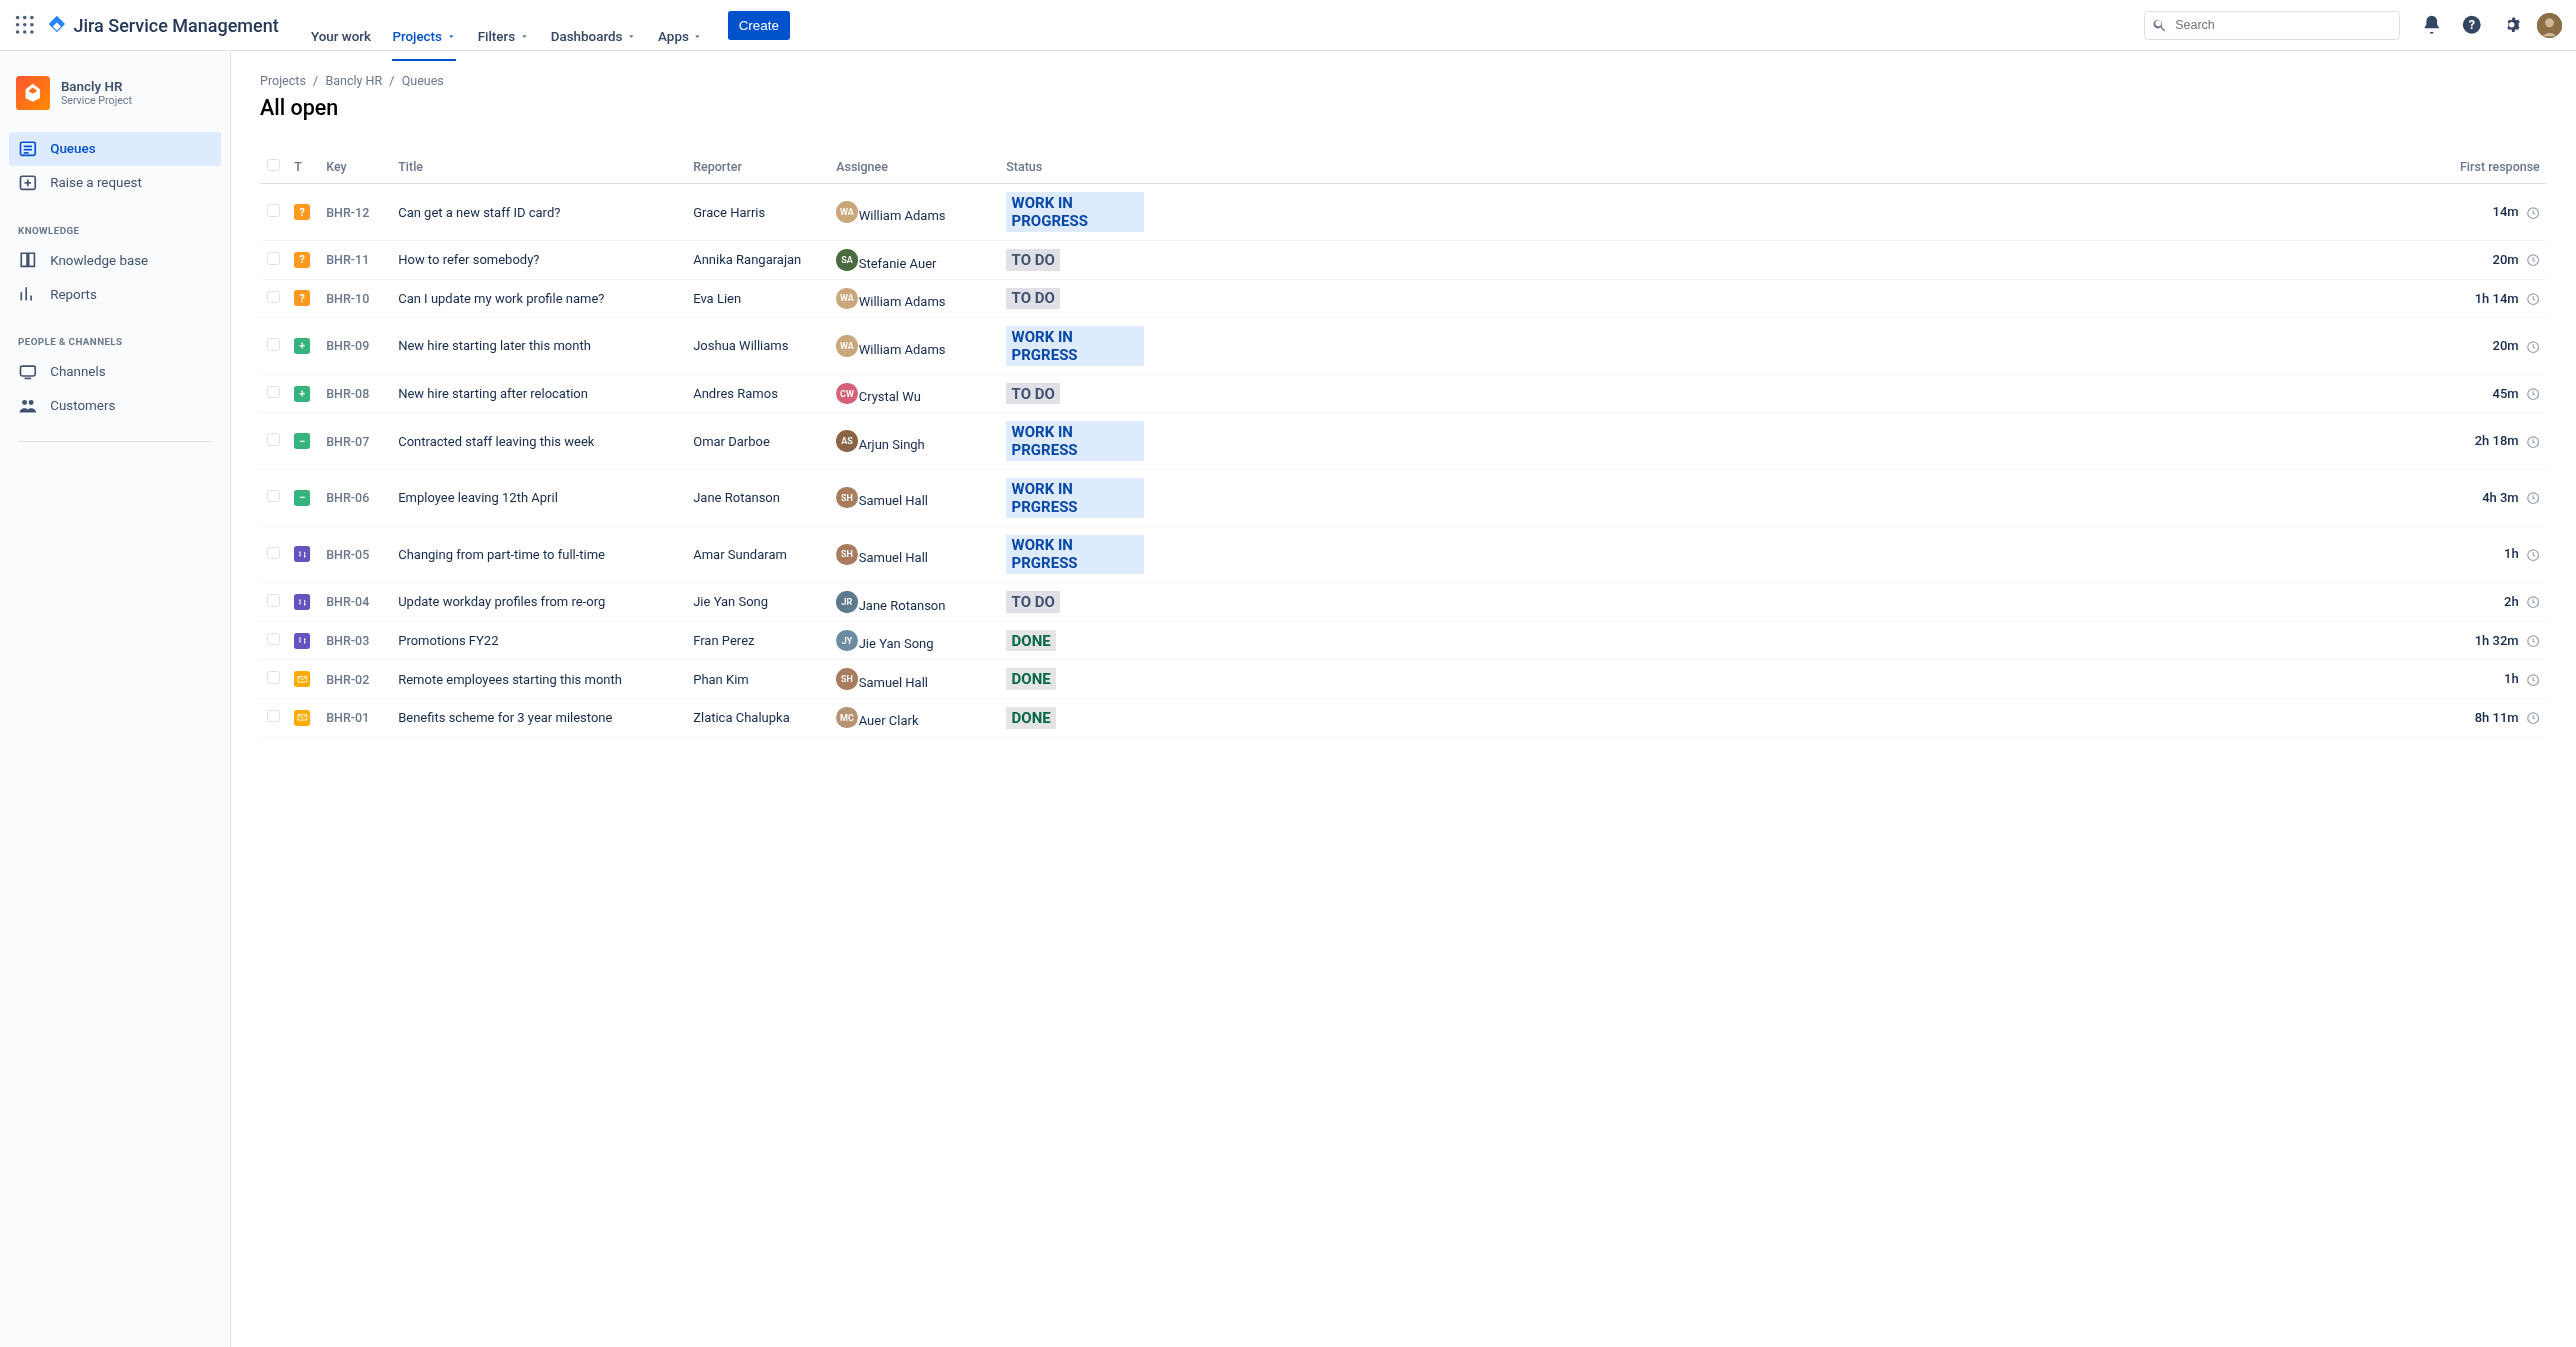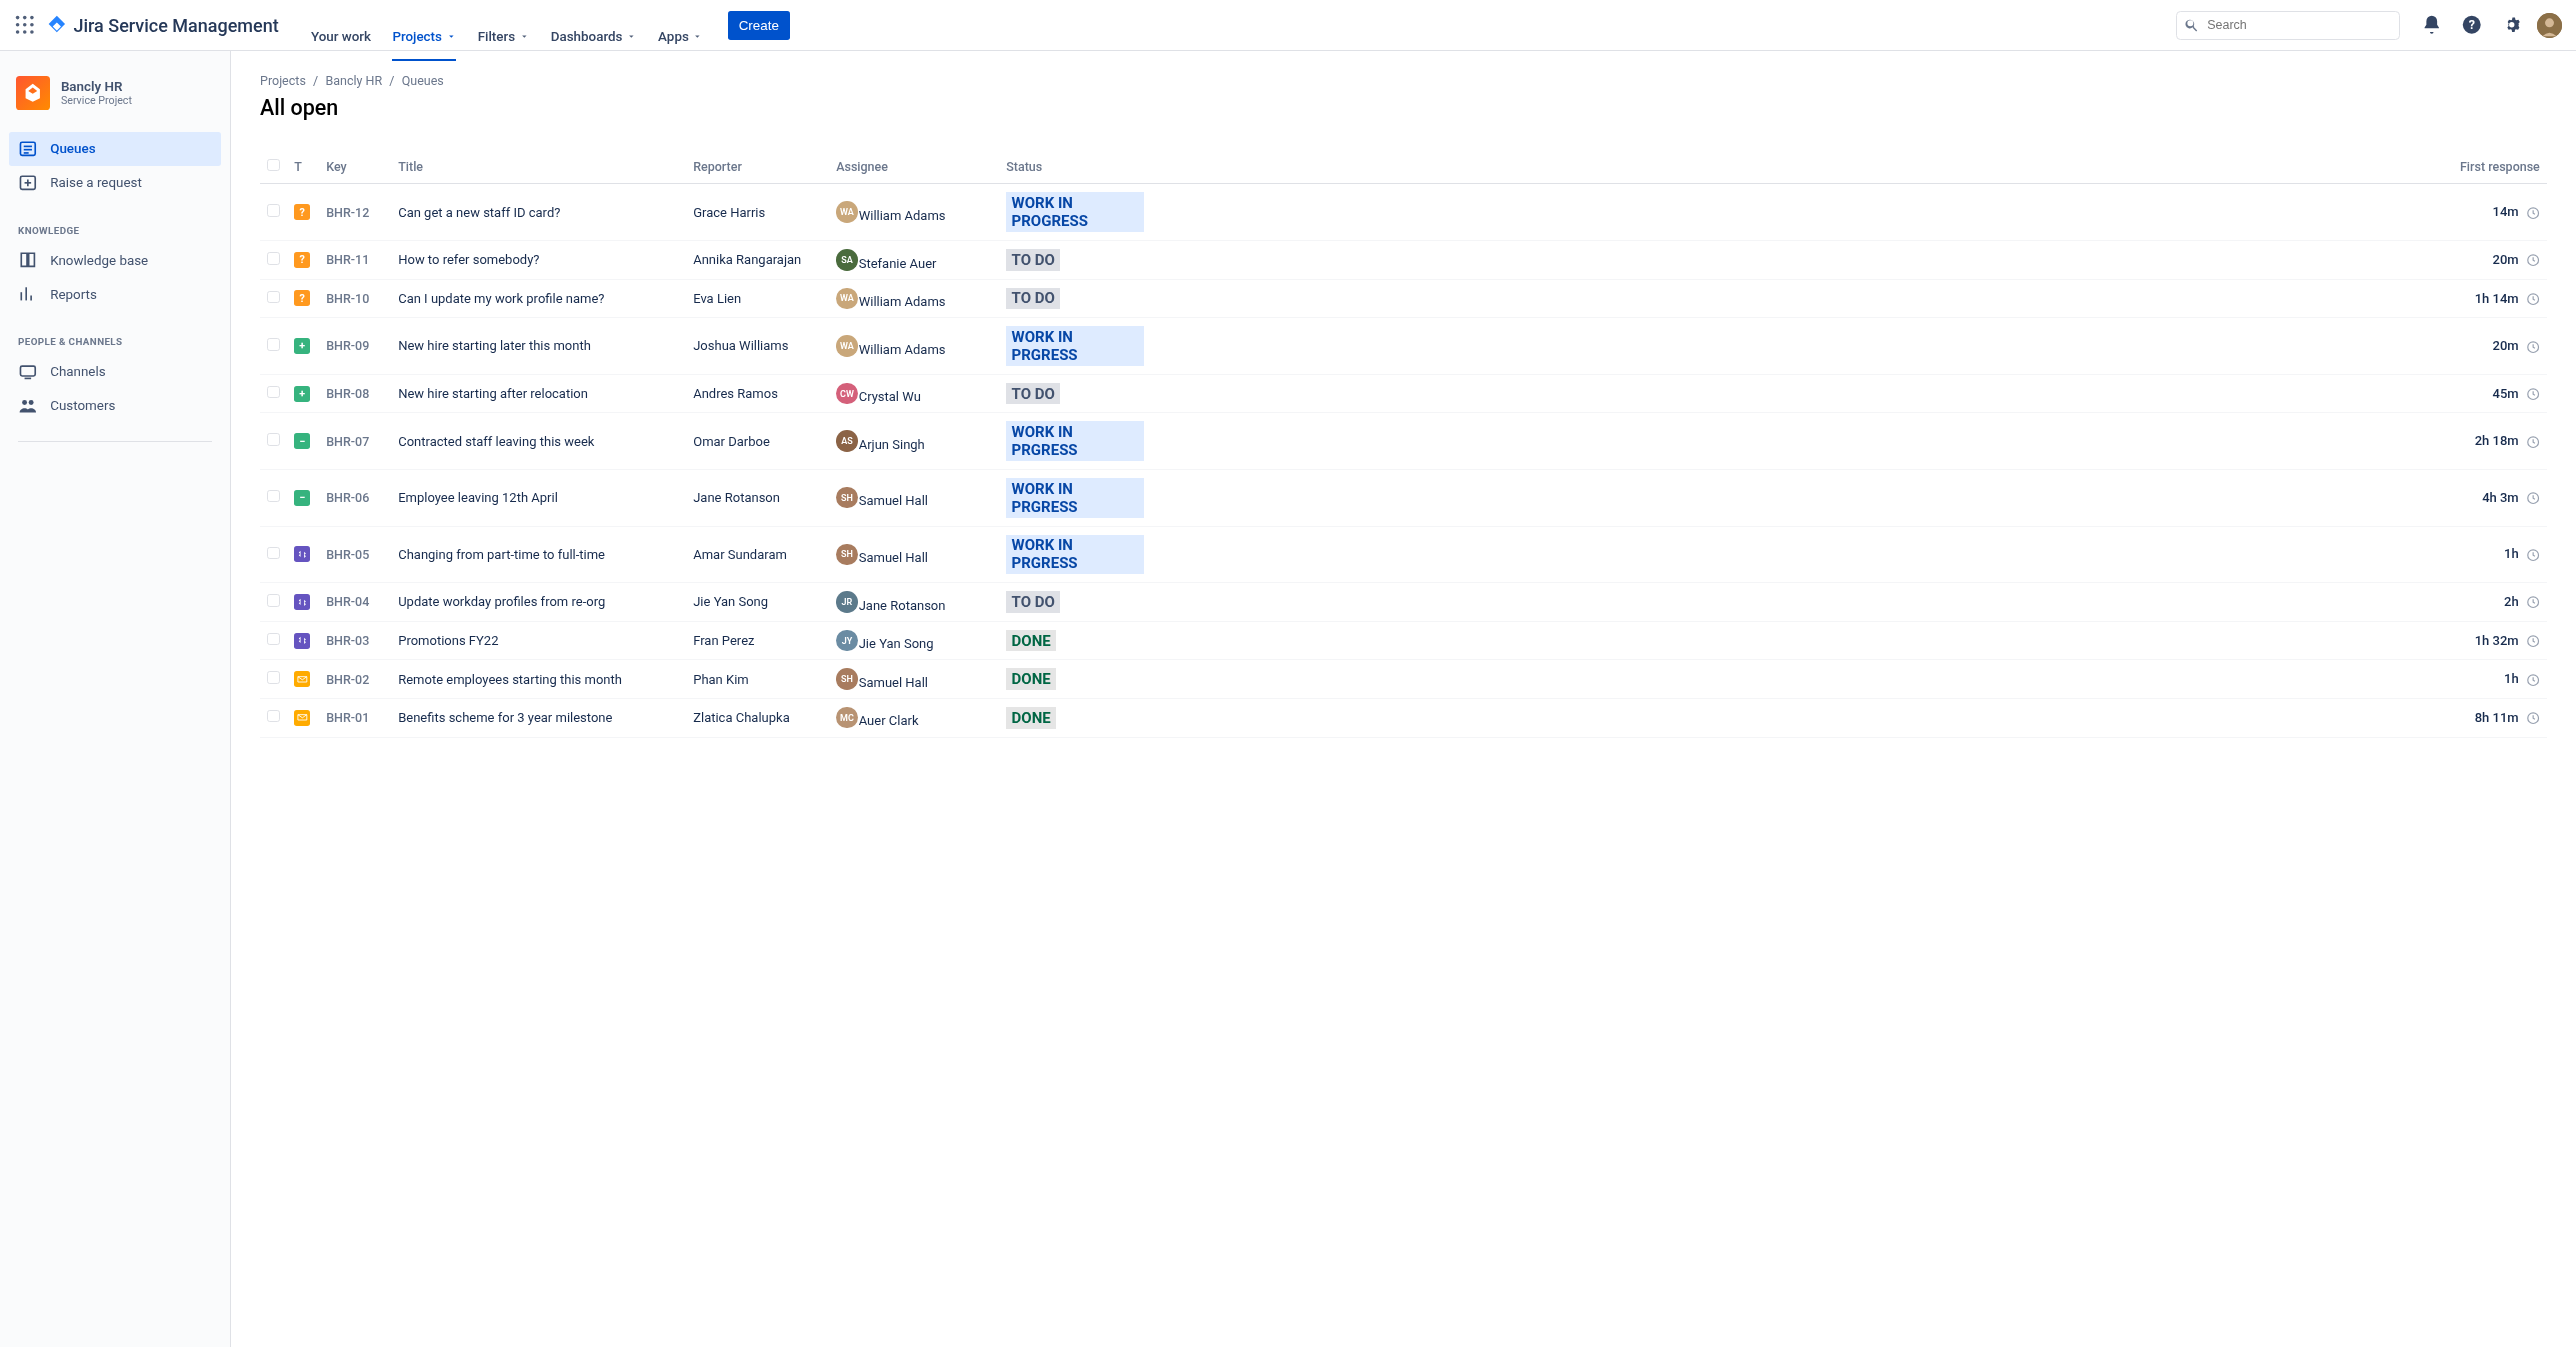--- a/index.html
+++ b/index.html
@@ -8,21 +8,21 @@
 .app-switcher { width: 21.5px; height: 21.5px; display: flex; align-items: center; justify-content: center; cursor: pointer; }
 .logo { display: flex; align-items: center; gap: 7.2px; color: #253858; font-size: 18px; font-weight: 500; margin-left:3.6px; margin-right: 14.3px; }
 .logo svg { width: 19.7px; height: 19.7px; }
 .nav-links { display: flex; gap: 0; margin-top: 24px; }
 .nav-link { padding: 0 10.7px; height: 51px; display: flex; align-items: center; gap: 3.6px; color: #344563; font-weight: 500; font-size: 13.4px; cursor: pointer; border-bottom: 2.7px solid transparent; position: relative; }
 .nav-link.active { color: #0052CC; }
 .nav-link.active::after { content:''; position:absolute; bottom:-0.9px; left:10.7px; right:10.7px; height:2.7px; background:#0052CC; }
 .chevron { width: 10.7px; height: 10.7px; }
 .create-btn { background: #0052CC; color: #fff; border: none; border-radius: 2.7px; padding: 0 10.7px; height: 29px; font-weight: 500; font-size: 13.4px; cursor: pointer; margin-left: 7px; }
 .header-spacer { flex: 1; }
-.search-box { width: 224px; height: 29px; border: 1.8px solid #dfe1e6; border-radius: 4.5px; display: flex; align-items: center; padding: 0 7.2px; gap: 7.2px; }
+.search-box { width: 256px; height: 29px; border: 1.8px solid #dfe1e6; border-radius: 4.5px; display: flex; align-items: center; padding: 0 7.2px; gap: 7.2px; }
 .search-box input { border: none; outline: none; flex: 1; font-size: 12.5px; color: #6B778C; }
 .header-icons { display: flex; gap: 10.7px; align-items: center; margin-left: 10.7px; }
 .icon-btn { width: 29px; height: 29px; display: flex; align-items: center; justify-content: center; cursor: pointer; color: #344563; }
 .avatar { width: 25px; height: 25px; border-radius: 50%; background: #8b6f47; display:flex; align-items:center; justify-content:center; color:#fff; font-size:9.8px; font-weight:600; }
 .layout { display: flex; height: calc(100vh - 51px); }
 .sidebar { width: 231px; border-right: 0.9px solid #dfe1e6; padding: 18px 9px; background:#FAFBFC; }
 .project-header { display: flex; align-items: center; gap: 10.7px; padding: 7.2px; margin-bottom: 14.3px; }
 .project-icon { width: 34px; height: 34px; border-radius: 3.6px; background: linear-gradient(135deg, #FF5630 0%, #FF8B00 100%); display: flex; align-items: center; justify-content: center; }
 .project-name { font-weight: 600; font-size: 13.4px; color:#42526E; }
 .project-type { font-size: 10.7px; color: #6B778C; }

